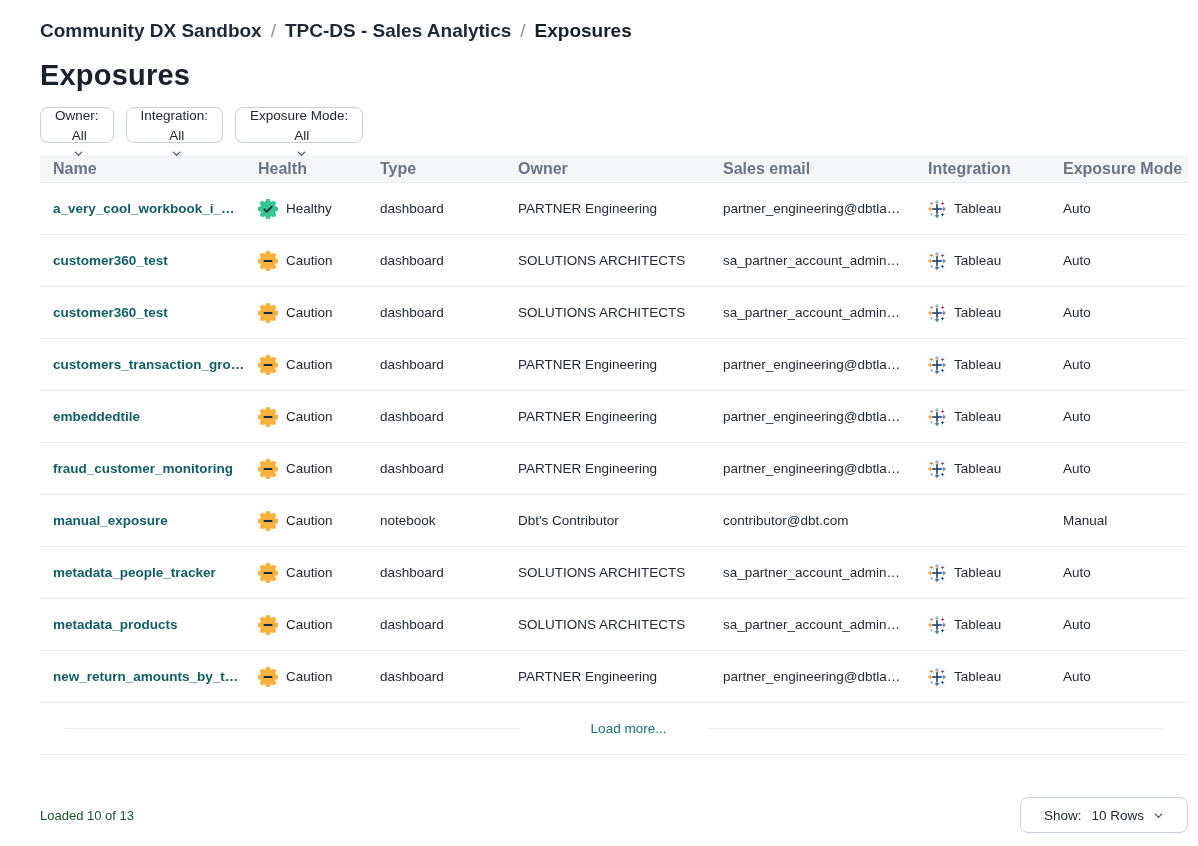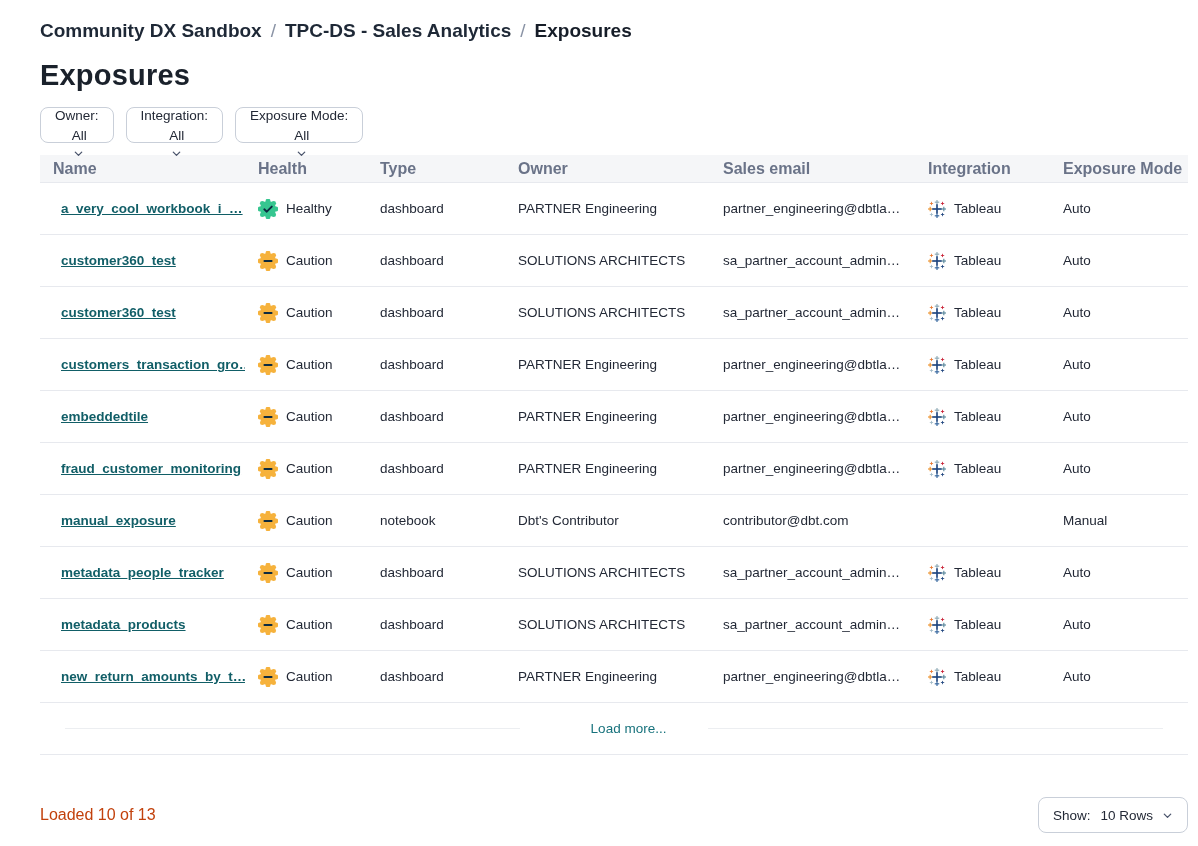--- a/index.html
+++ b/index.html
@@ -39,39 +39,39 @@
   }
   .filter-btn .f-value{margin-left:5px;}
   .chev{margin-left:4px;display:inline-flex;}
 
   
   .table{width:1148px;font-size:13.5px;}
   .grid{display:grid;grid-template-columns:205px 122px 138px 205px 205px 135px 1fr;align-items:center;}
   .thead{background:var(--header-bg);height:28px;font-size:16px;font-weight:700;color:var(--muted);border-bottom:1px solid var(--border);}
   .cell{padding-left:13px;white-space:nowrap;overflow:hidden;}
   .row{height:52px;border-bottom:1px solid var(--border);}
-  .name-link{color:var(--link);font-weight:600;text-decoration:underline;cursor:pointer;margin-left:8px;}
+  .name-link{color:var(--link);font-weight:600;cursor:pointer;}
   .health-cell,.integration-cell{display:flex;align-items:center;gap:8px;}
   .badge{width:20px;height:20px;display:inline-flex;flex:none;}
   .row.healthy .seal{fill:var(--healthy);}
   .row.caution .seal{fill:var(--caution);}
   .row.healthy .glyph-minus{display:none;}
   .row.caution .glyph-check{display:none;}
   .tableau-icon{width:18px;height:18px;display:inline-flex;flex:none;}
 
   
   .load-more-row{height:52px;display:flex;align-items:center;border-bottom:1px solid var(--border);padding:0 25px;gap:42px;}
   .lm-line{flex:1;height:1px;background:#eceef1;}
   .load-more-link{color:#17727c;font-size:13.5px;cursor:pointer;text-decoration:none;white-space:nowrap;margin-left:29px;}
 
   
   .footer{margin-top:42px;display:flex;align-items:center;justify-content:space-between;}
-  .loaded-count{font-size:16px;color:#c2410c;}
+  .loaded-count{font-size:13px;color:#14532d;}
   .show-btn{
-    display:inline-flex;align-items:center;gap:5px;height:36px;padding:0 14px;
+    display:inline-flex;align-items:center;gap:5px;height:36px;padding:0 23px;
     background:#fff;border:1px solid #c9cfd9;border-radius:8px;
     font-size:13.5px;color:#232936;cursor:pointer;font-family:inherit;
   }
   .show-btn .f-value{margin-left:5px;}
 </style>
 </head>
 <body>
 
 <div class="page">
 

